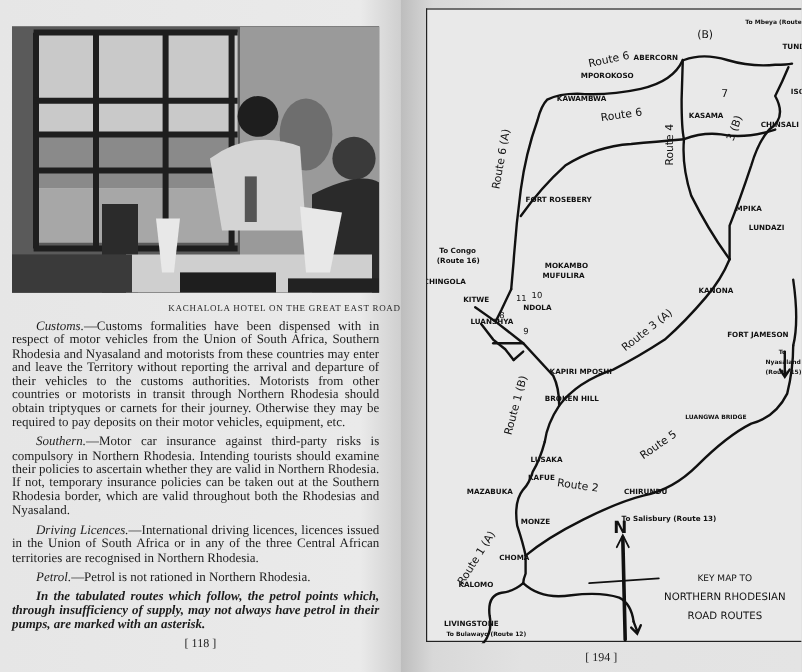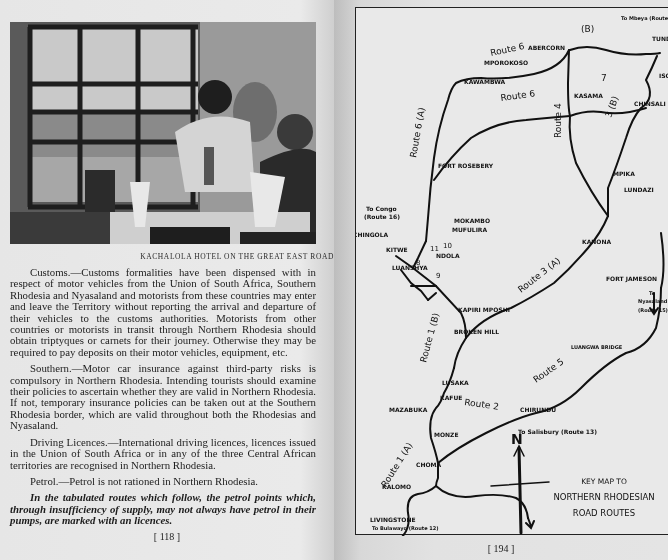--- a/index.html
+++ b/index.html
@@ -3,21 +3,21 @@
   <meta charset="utf-8">
   <style>
     html, body { margin:0; padding:0; }
     body { width:668px; height:560px; position:relative; overflow:hidden; background:#dcdcdc; font-family:"Liberation Serif", serif; }
     #left-page { position:absolute; left:0; top:0; width:334px; height:560px; background:linear-gradient(90deg,#e6e6e6 0%,#eaeaea 90%,#cfcfcf 100%); }
     #right-page { position:absolute; left:334px; top:0; width:334px; height:560px; background:linear-gradient(90deg,#bdbdbd 0%,#d8d8d8 8%,#e2e2e2 30%,#e4e4e4 100%); }
     #photo { position:absolute; left:10px; top:22px; width:306px; height:222px; background:#3a3a3a; overflow:hidden; }
     #caption { position:absolute; left:0; top:252px; width:334px; text-align:right; font-size:7.5px; letter-spacing:0.6px; color:#2a2a2a; }
     #body-text { position:absolute; left:10px; top:267px; width:306px; font-size:10.8px; line-height:11.4px; color:#1c1c1c; text-align:justify; }
     #body-text p { margin:0 0 5px 0; text-indent:20px; }
-    .lead { }
+    .lead { font-style:italic; }
     .italic-para { font-style:italic; font-weight:bold; }
     #page-num-left { position:absolute; left:0; top:531px; width:334px; text-align:center; font-size:10px; color:#222; }
     #page-num-right { position:absolute; left:334px; top:543px; width:334px; text-align:center; font-size:10px; color:#222; }
     #map-frame { position:absolute; left:355px; top:7px; width:313px; height:528px; background:#e9e9e9; border:1.5px solid #222; border-right:none; box-sizing:border-box; }
     #map-svg { position:absolute; left:0; top:0; width:313px; height:528px; }
     .mlabel { font-family:"DejaVu Sans", sans-serif; font-size:6px; font-weight:bold; fill:#111; }
     .rlabel { font-family:"DejaVu Sans", sans-serif; font-size:9px; fill:#111; }
     .key { font-family:"DejaVu Sans", sans-serif; fill:#111; }
   </style>
 </head>
@@ -67,21 +67,21 @@
     </svg>
   </div>
 
   <div id="caption">KACHALOLA HOTEL ON THE GREAT EAST ROAD</div>
 
   <div id="body-text">
     <p><span class="lead">Customs.</span><span>—Customs formalities have been dispensed with in respect of motor vehicles from the Union of South Africa, Southern Rhodesia and Nyasaland and motorists from these countries may enter and leave the Territory without reporting the arrival and departure of their vehicles to the customs authorities.  Motorists from other countries or motorists in transit through Northern Rhodesia should obtain triptyques or carnets for their journey.  Otherwise they may be required to pay deposits on their motor vehicles, equipment, etc.</span></p>
     <p><span class="lead">Southern.</span><span>—Motor car insurance against third-party risks is compulsory in Northern Rhodesia.  Intending tourists should examine their policies to ascertain whether they are valid in Northern Rhodesia. If not, temporary insurance policies can be taken out at the Southern Rhodesia border, which are valid throughout both the Rhodesias and Nyasaland.</span></p>
     <p><span class="lead">Driving Licences.</span><span>—International driving licences, licences issued in the Union of South Africa or in any of the three Central African territories are recognised in Northern Rhodesia.</span></p>
     <p><span class="lead">Petrol.</span><span>—Petrol is not rationed in Northern Rhodesia.</span></p>
-    <p class="italic-para">In the tabulated routes which follow, the petrol points which, through insufficiency of supply, may not always have petrol in their pumps, are marked with an licences.</p>
+    <p class="italic-para">In the tabulated routes which follow, the petrol points which, through insufficiency of supply, may not always have petrol in their pumps, are marked with an asterisk.</p>
   </div>
 
   <div id="page-num-left">[ 118 ]</div>
 </div>
 
 <div id="right-page"></div>
 
 <div id="map-frame">
   <svg id="map-svg" viewBox="0 0 313 528">
     <g fill="none" stroke="#111" stroke-width="2" stroke-linecap="round">

